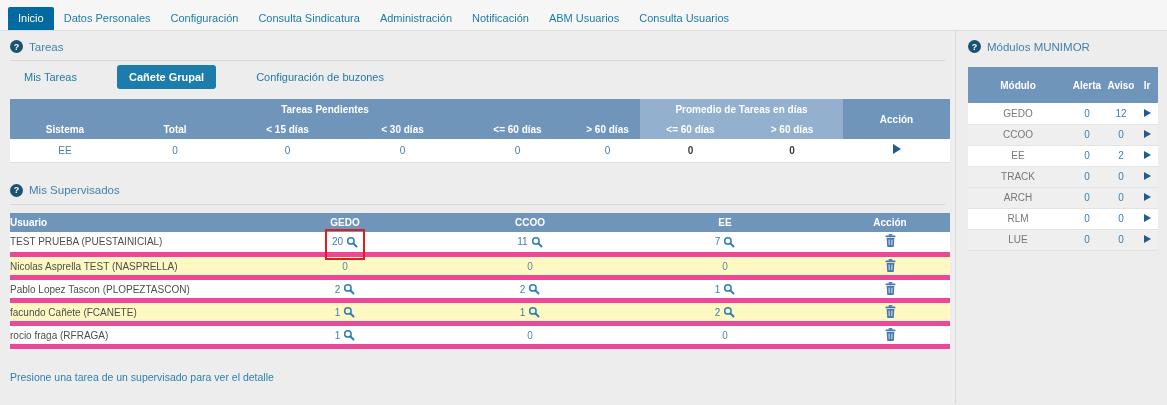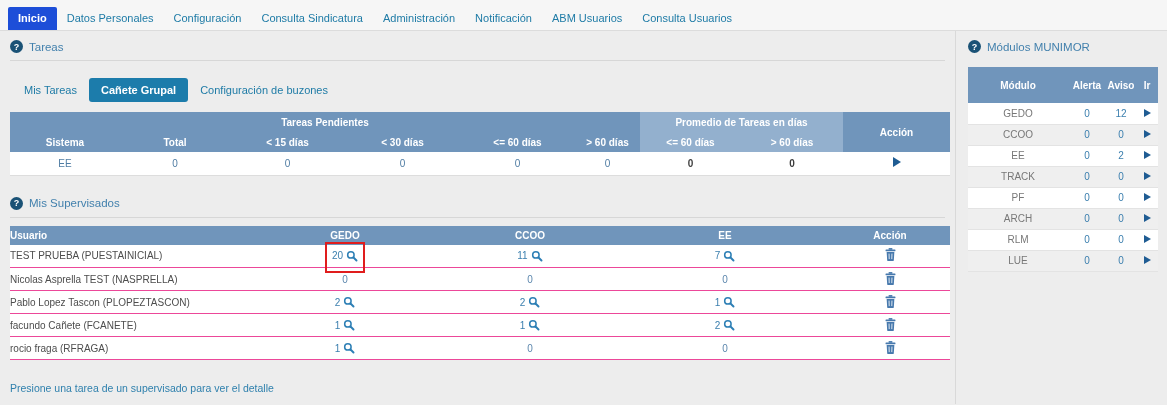--- a/index.html
+++ b/index.html
@@ -13,61 +13,61 @@
   
   .topnav {
     height:31px; background:#f6f6f6; border-bottom:1px solid #dcdcdc;
     display:flex; align-items:flex-end; padding:0 0 0 8px;
   }
   .nav-item {
     font-size:11px; color:#1e7ba6; padding:5px 10px 6px; cursor:pointer;
     white-space:nowrap;
   }
   .nav-item.active {
-    background:#1d4ed8; color:#fff; border-radius:2px 2px 0 0; font-weight:bold;
+    background:#0369a1; color:#fff; border-radius:2px 2px 0 0; font-weight:normal;
   }
   
   .content { display:flex; width:1167px; height:373px; }
   .left-col  { width:955px; padding:8px 0 0 10px; }
   .right-col { width:212px; border-left:1px solid #d9d9d9; padding:8px 8px 0 12px; }
   
   .sec-head { display:flex; align-items:center; gap:6px; height:15px; }
   .sec-title { color:#4381ad; font-size:11.5px; }
   .qicon {
     width:13px; height:13px; border-radius:50%; background:#1a5276; color:#fff;
     font-size:9px; font-weight:bold; display:inline-flex; align-items:center;
     justify-content:center; flex:0 0 13px;
   }
   .hr { border:none; border-top:1px solid #d7d7d7; margin:6px 10px 0 0; }
   
-  .tabs { display:flex; align-items:center; margin:16px 0 0 2px; height:26px; }
+  .tabs { display:flex; align-items:center; margin:3px 0 0 2px; height:26px;gap:28px; }
   .tab { font-size:11px; color:#1e7ba6; padding:6px 12px; cursor:pointer; white-space:nowrap; }
   .tab.active { background:#1c7cab; color:#fff; font-weight:bold; border-radius:3px; }
   
   table { border-collapse:collapse; font-size:10px; }
   th { font-weight:bold; color:#fff; }
   .hdr-blue  { background:#7095bb; }
   .hdr-light { background:#93b0ce; }
   
   .tbl-pend { width:940px; margin-top:9px; }
   .tbl-pend th { height:20px; text-align:center; font-size:10px; }
   .tbl-pend td {
     height:23px; text-align:center; background:#fff;
     border-bottom:1px solid #ddd; color:#4f7ca3;
   }
   .tbl-pend td.prom { color:#3d3d3d; font-weight:bold; }
   
   .tbl-sup { width:940px; margin-top:8px; }
   .tbl-sup th { height:19px; text-align:center; }
   .tbl-sup th.l, .tbl-sup td.l { text-align:left; padding-left:0; }
   .tbl-sup td {
-    height:23px; text-align:center; border-bottom:1px solid #ec4899; color:#4d4d4d;
+    height:23px; text-align:center; border-bottom:5px solid #ec4899; color:#4d4d4d;
   }
   .tbl-sup tr.odd td  { background:#fff; }
-  .tbl-sup tr.even td { background:#ffffff; }
+  .tbl-sup tr.even td { background:#fef9c3; }
   .num-link { display:inline-flex; align-items:center; gap:3px; color:#3b7fae; cursor:pointer; }
   .num-plain { color:#5c87ad; }
   
   .play {
     display:inline-block; width:0; height:0;
     border-style:solid; border-width:5px 0 5px 8px;
     border-color:transparent transparent transparent #1f5c93; cursor:pointer;
   }
   .play.sm { border-width:4px 0 4px 7px; }
   .trash { cursor:pointer; display:inline-block; }
@@ -388,26 +388,20 @@
           <td class="mod-num">0</td>
           <td class="mod-num">2</td>
           <td><span class="play sm"></span></td>
         </tr>
         <tr class="even">
           <td class="mod-name">TRACK</td>
           <td class="mod-num">0</td>
           <td class="mod-num">0</td>
           <td><span class="play sm"></span></td>
         </tr>
-        <tr class="odd">
-          <td class="mod-name">PF</td>
-          <td class="mod-num">0</td>
-          <td class="mod-num">0</td>
-          <td><span class="play sm"></span></td>
-        </tr>
         <tr class="even">
           <td class="mod-name">ARCH</td>
           <td class="mod-num">0</td>
           <td class="mod-num">0</td>
           <td><span class="play sm"></span></td>
         </tr>
         <tr class="odd">
           <td class="mod-name">RLM</td>
           <td class="mod-num">0</td>
           <td class="mod-num">0</td>

